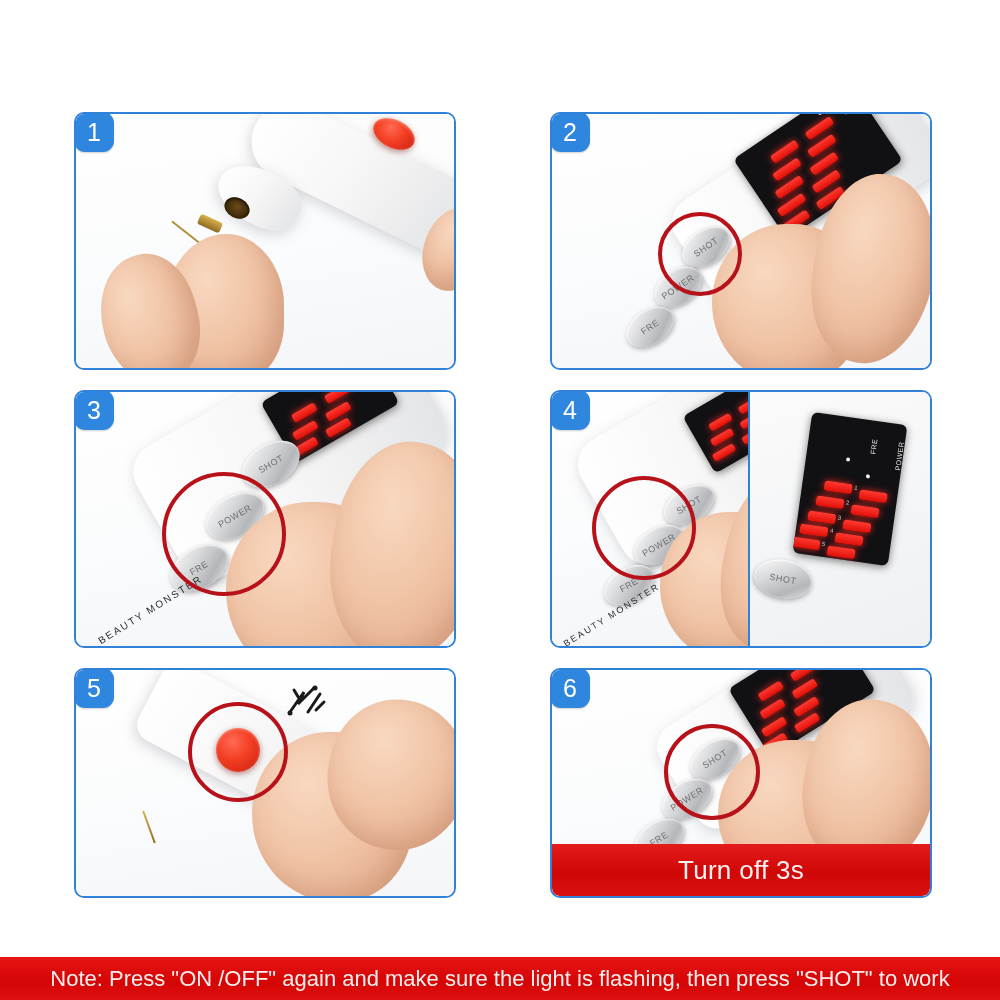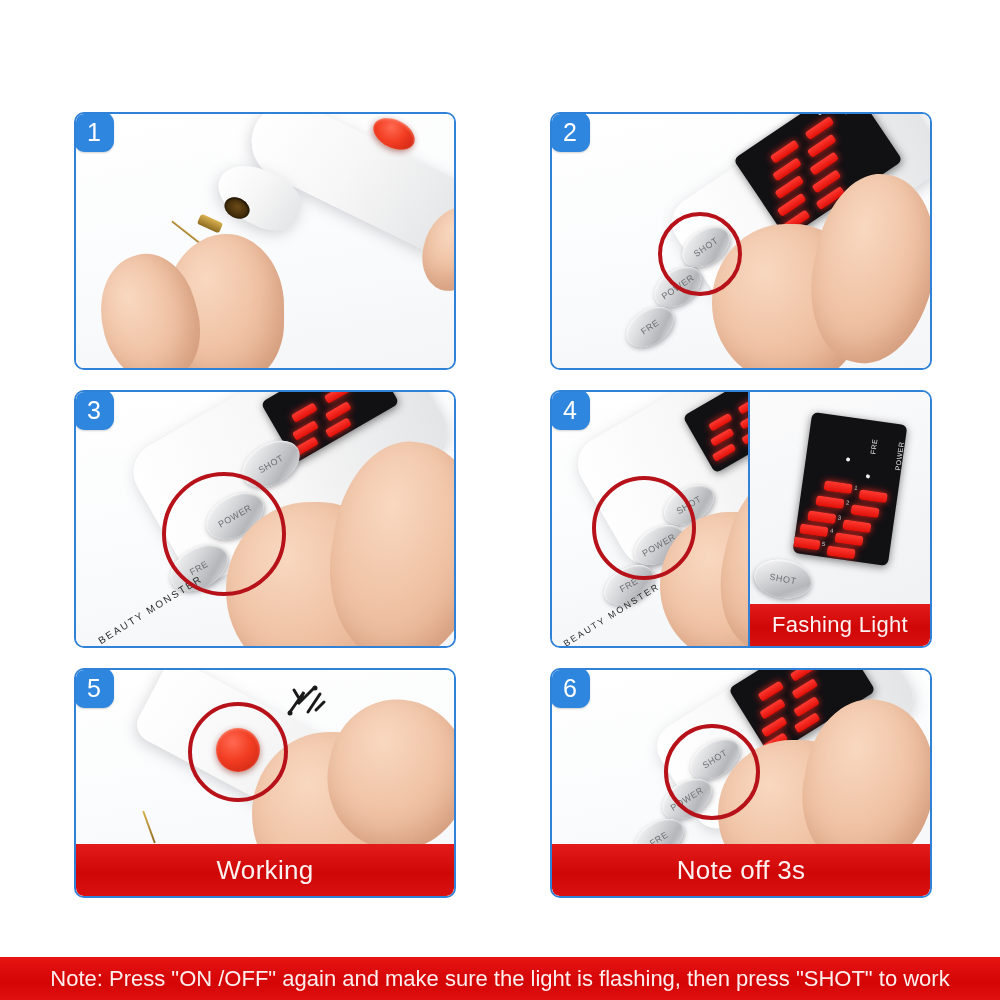--- a/index.html
+++ b/index.html
@@ -355,21 +355,20 @@
           <div class="led-bar" style="width:28px;height:10px;top:112px;left:4px;"></div>
           <div class="led-bar" style="width:28px;height:10px;top:116px;left:40px;"></div>
           <div class="led-num" style="top:112px;left:34px;">4</div>
           <div class="led-bar" style="width:28px;height:10px;top:126px;left:-2px;"></div>
           <div class="led-bar" style="width:28px;height:10px;top:130px;left:34px;"></div>
           <div class="led-num" style="top:126px;left:28px;">5</div>
         </div>
         <div class="btn-oval" style="width:58px;height:38px;top:168px;left:4px;transform:rotate(10deg);">
             <span>SHOT</span>
           </div>
-        <div class="caption">Fashing Light</div>
       </div>
 
       <div class="badge">4</div>
     </div>
 
     <div class="card">
       <div class="photo">
         <div class="device" style="width:260px;height:86px;top:42px;left:60px;transform:rotate(28deg);border-radius:18px 44px 44px 18px;"></div>
         <div class="shot-btn" style="width:44px;height:44px;top:58px;left:140px;"></div>
         <div class="ring" style="width:100px;height:100px;top:32px;left:112px;"></div>
@@ -377,21 +376,20 @@
 
         <svg style="position:absolute;top:12px;left:208px;" width="46" height="40" viewBox="0 0 46 40">
           <path d="M6 30 L20 10 L14 22 L30 6 M24 30 L36 12 M10 8 L16 18 M32 28 L40 20" stroke="#1a1a1a" stroke-width="3" fill="none" stroke-linecap="round"></path>
           <circle cx="31" cy="6" r="2.5" fill="#1a1a1a"></circle>
           <circle cx="6" cy="31" r="2.5" fill="#1a1a1a"></circle>
         </svg>
         <div class="hand" style="width:160px;height:170px;top:62px;left:176px;border-radius:50% 50% 46% 54%;"></div>
         <div class="hand" style="width:140px;height:150px;top:30px;left:252px;border-radius:48% 52% 50% 50%;transform:rotate(12deg);"></div>
       </div>
       <div class="badge">5</div>
-      <div class="caption">Working</div>
     </div>
 
     <div class="card">
       <div class="photo">
         <div class="device" style="width:250px;height:116px;top:-6px;left:108px;transform:rotate(-32deg);border-radius:24px;"></div>
         <div class="led-panel" style="width:124px;height:80px;top:-20px;left:188px;transform:rotate(-32deg);">
           <div class="led-bar" style="width:26px;height:9px;top:20px;left:22px;"></div>
           <div class="led-bar" style="width:26px;height:9px;top:20px;left:60px;"></div>
           <div class="led-bar" style="width:26px;height:9px;top:36px;left:14px;"></div>
           <div class="led-bar" style="width:26px;height:9px;top:36px;left:52px;"></div>
@@ -407,20 +405,20 @@
             <span>POWER</span>
           </div>
         <div class="btn-oval" style="width:54px;height:34px;top:152px;left:80px;transform:rotate(-32deg);">
             <span>FRE</span>
           </div>
         <div class="ring" style="width:96px;height:96px;top:54px;left:112px;"></div>
         <div class="hand" style="width:150px;height:150px;top:70px;left:166px;border-radius:52% 48% 46% 54%;"></div>
         <div class="hand" style="width:130px;height:170px;top:30px;left:252px;border-radius:46% 54% 50% 50%;transform:rotate(12deg);"></div>
       </div>
       <div class="badge">6</div>
-      <div class="caption">Note off 3s</div>
+      <div class="caption">Turn off 3s</div>
     </div>
 
   </div>
 
   <div class="note">Note: Press "ON /OFF" again and make sure the light is flashing, then press "SHOT" to work</div>
 
 </div>
 
 </body></html>

